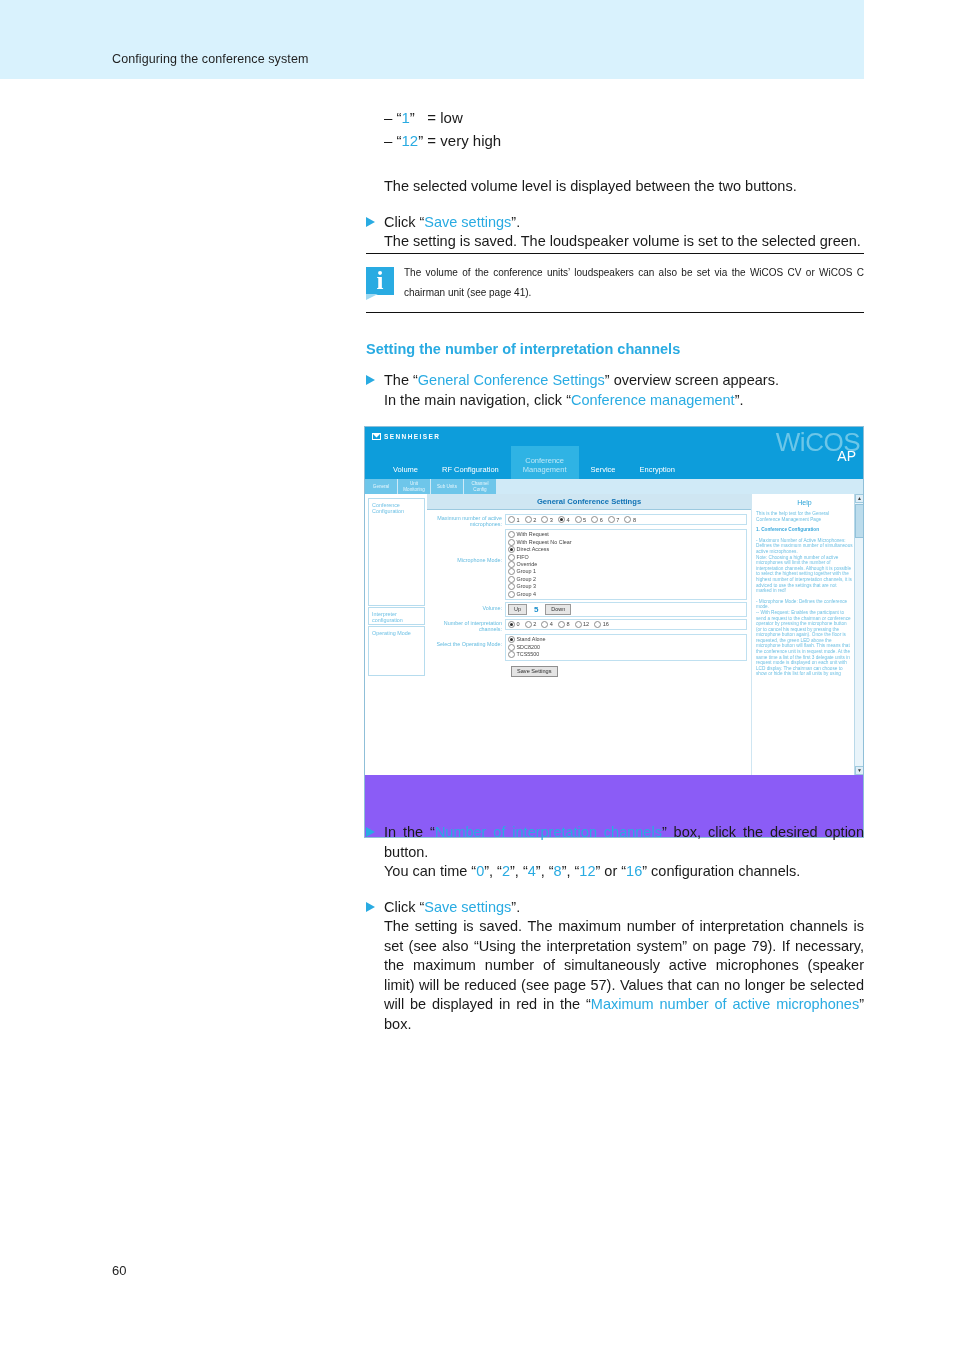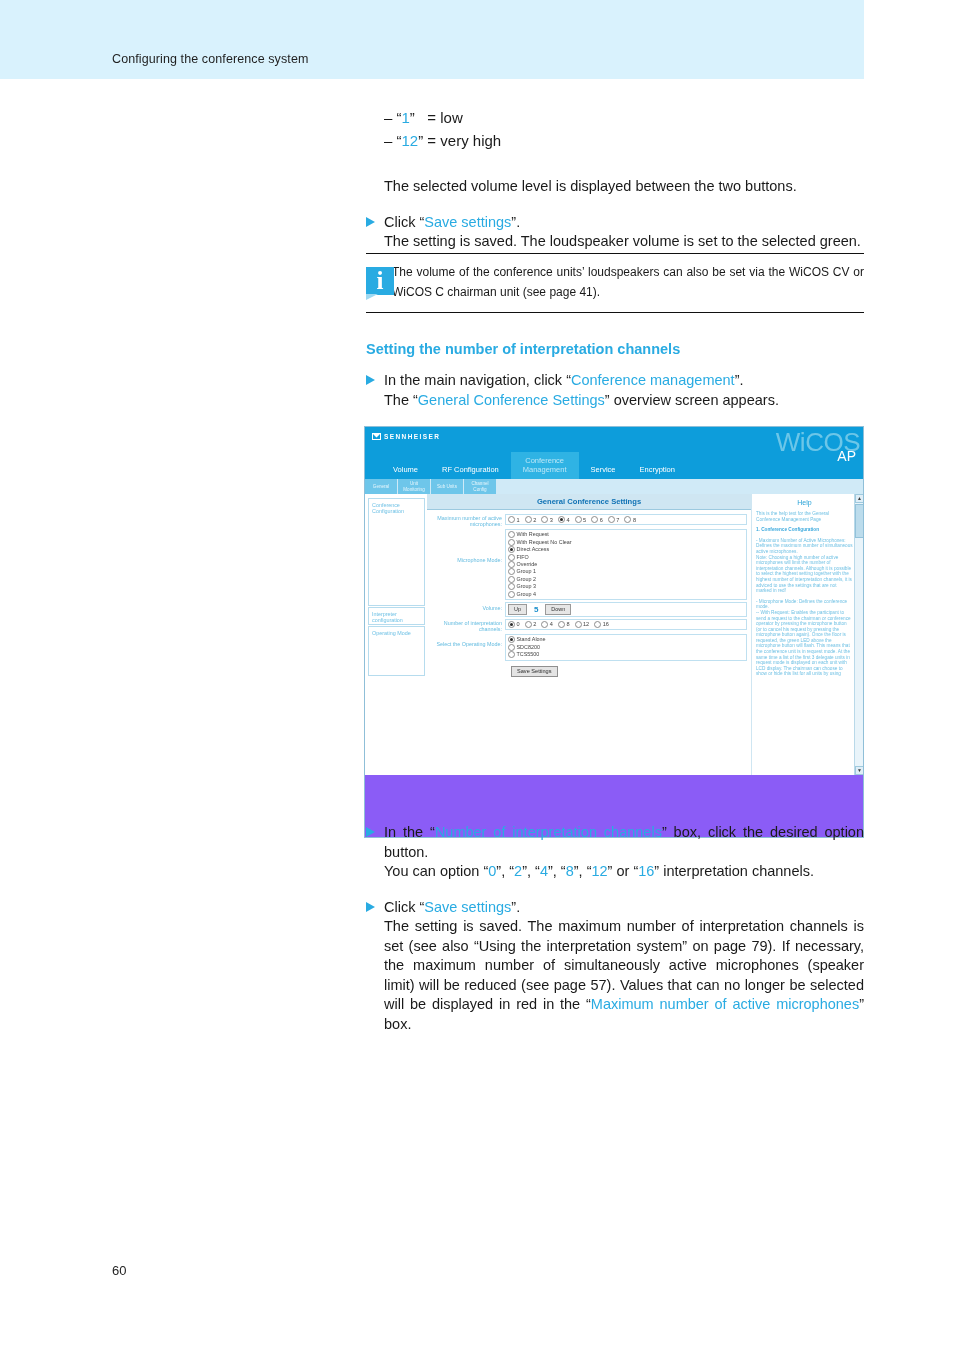--- a/index.html
+++ b/index.html
@@ -114,22 +114,22 @@
     left: 0; top: -1px;
     width: 28px;
     text-align: center;
     font-family: "Liberation Serif", serif;
     font-weight: bold;
     font-size: 25px;
     color: #ffffff;
     line-height: 30px;
   }
   .note-text {
-    margin-left: 26px;
-    font-size: 12px;
+    margin-left: 38px;
+    font-size: 10px;
     line-height: 19.5px;
     text-align: justify;
   }
   
   .sec-heading {
     position: absolute;
     left: 366px;
     top: 341px;
     font-size: 14.5px;
     font-weight: bold;
@@ -212,21 +212,21 @@
     font-size: 7.5px;
     color: #ffffff;
     padding: 3px 12px 5px 12px;
     line-height: 8.5px;
     text-align: center;
     white-space: pre-line;
   }
   .tab.active {
     background: #2fb3e4;
     color: #bce7f7;
-    padding-top: 5px;
+    padding-top: 11px;
     margin-top: 22px;
   }
   .subtabs {
     height: 15px;
     background: #cfeaf7;
     display: flex;
     align-items: stretch;
     width: 100%;
     box-sizing: border-box;
   }
@@ -472,22 +472,22 @@
       <div class="glyph">i</div>
     </div>
     <div class="note-text">The volume of the conference units’ loudspeakers can also be set via the WiCOS CV or WiCOS C chairman unit (see page 41).</div>
   </div>
 
   <div class="sec-heading">Setting the number of interpretation channels</div>
 
   <div class="content" style="top:371px;">
     <div class="step" style="margin-top:0">
       <span class="step-marker"></span>
+      <div><span>The “</span><span class="blue">General Conference Settings</span><span>” overview screen appears.</span></div>
       <div><span>In the main navigation, click “</span><span class="blue">Conference management</span><span>”.</span></div>
-      <div><span>The “</span><span class="blue">General Conference Settings</span><span>” overview screen appears.</span></div>
     </div>
   </div>
 
   <div class="shot">
 
     <div class="shot-top">
       <div class="brand">
         <span class="brand-mark"></span>
         <span class="brand-name">SENNHEISER</span>
       </div>
@@ -698,21 +698,21 @@
       </div>
 
     </div>
   </div>
 
   <div class="content" style="top:783px;margin-top:40px;">
 
     <div class="step" style="margin-top:0">
       <span class="step-marker"></span>
       <div class="step-body"><span>In the “</span><span class="blue">Number of interpretation channels</span><span>” box, click the desired option button.</span></div>
-      <div><span>You can option “</span><span class="blue">0</span>”, “<span class="blue">2</span>”, “<span class="blue">4</span>”, “<span class="blue">8</span>”, “<span class="blue">12</span>” or “<span class="blue">16</span><span>” interpretation channels.</span></div>
+      <div><span>You can time “</span><span class="blue">0</span>”, “<span class="blue">2</span>”, “<span class="blue">4</span>”, “<span class="blue">8</span>”, “<span class="blue">12</span>” or “<span class="blue">16</span><span>” configuration channels.</span></div>
     </div>
 
     <div class="step">
       <span class="step-marker"></span>
       <div><span>Click “</span><span class="blue">Save settings</span><span>”.</span></div>
       <div class="step-body"><span>The setting is saved. The maximum number of interpretation channels is set (see also “Using the interpretation system” on page 79). If necessary, the maximum number of simultaneously active microphones (speaker limit) will be reduced (see page 57). Values that can no longer be selected will be displayed in red in the “</span><span class="blue">Maximum number of active microphones</span><span>” box.</span></div>
     </div>
 
   </div>
 

